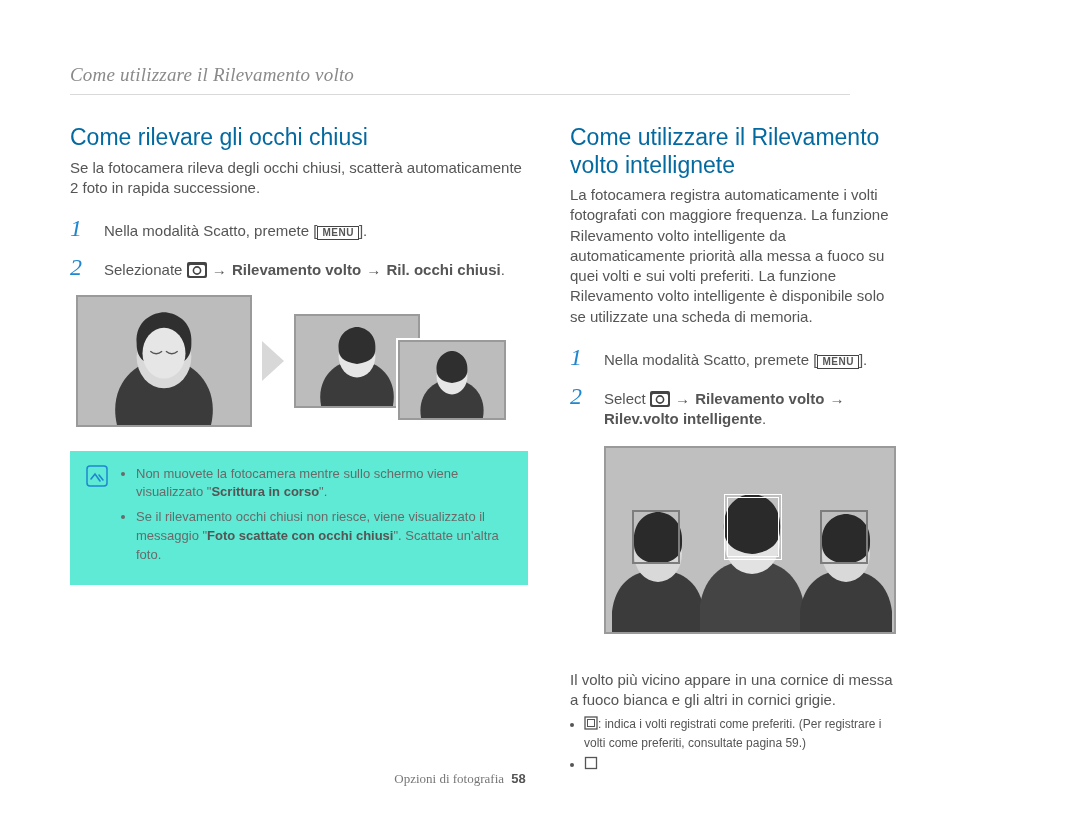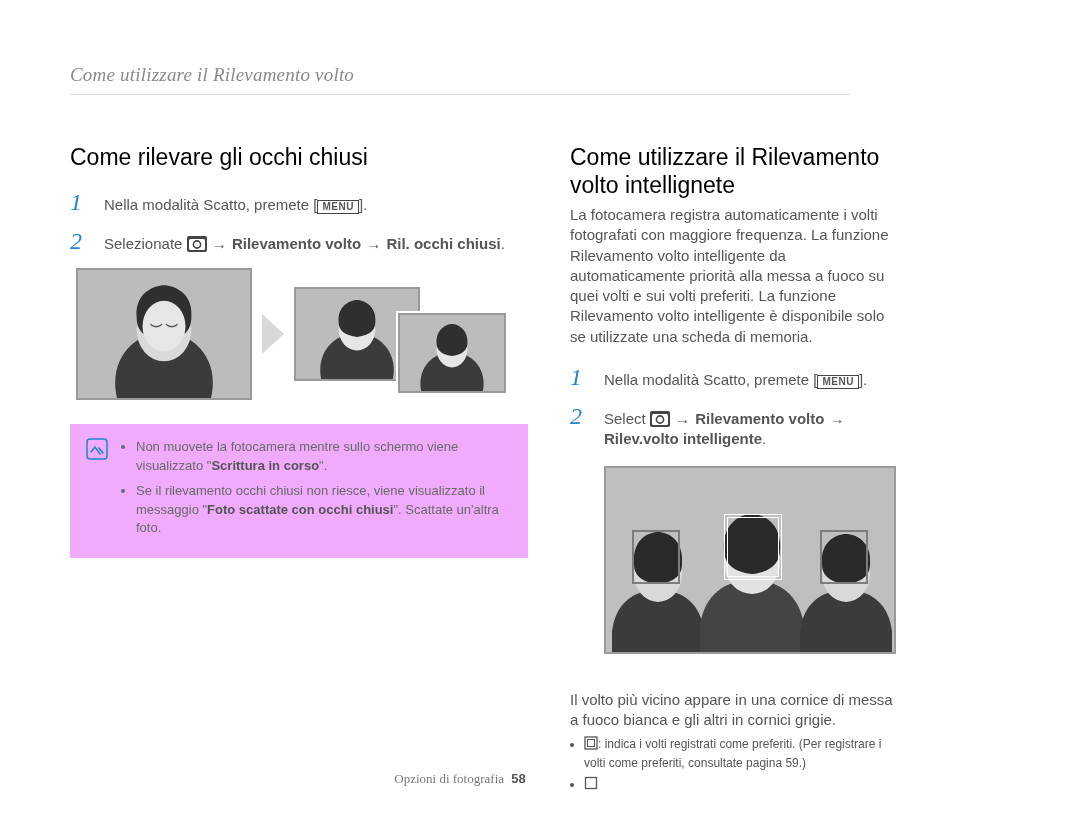--- a/index.html
+++ b/index.html
@@ -41,23 +41,23 @@
     top: 120px;
     left: 70px;
     right: 70px;
     bottom: 60px;
     display: flex;
     gap: 42px;
   }
   .col { flex: 1 1 0; }
   h2.section-title {
     font-weight: 400;
-    color: #000000;
+    color: #0369a1;
     font-size: 23px;
-    margin: 24px 0 6px 0;
+    margin: 4px 0 6px 0;
     line-height: 1.2;
   }
   .bodytext {
     font-size: 15px;
     color: #555;
     line-height: 1.35;
   }
   ol.steps {
     list-style: none;
     padding: 0;
@@ -116,21 +116,21 @@
     background: #b7b7b7;
     box-sizing: border-box;
   }
   .frame.big { width: 176px; height: 132px; }
   .frame.mid { width: 126px; height: 94px; }
   .frame.small { width: 108px; height: 80px; position: relative; top: 26px; left: -22px; box-shadow: 0 0 0 2px #fff; }
   .small-pair { display: flex; }
   .tri-arrow svg { display: block; }
   .notebox {
     margin-top: 24px;
-    background: #f0abfc;
+    background: #5eead4;
     padding: 14px 14px 14px 16px;
     display: flex;
     gap: 14px;
     font-size: 13px;
     line-height: 1.45;
     color: #6a6a6a;
   }
   .note-icon {
     flex: 0 0 22px;
     display: flex;
@@ -191,20 +191,21 @@
 
 <div class="page">
 
   <div class="header">Come utilizzare il Rilevamento volto</div>
   <div class="header-rule"></div>
 
   <div class="columns">
 
     <div class="col">
       <h2 class="section-title">Come rilevare gli occhi chiusi</h2>
+      <div class="bodytext">Se la fotocamera rileva degli occhi chiusi, scatterà automaticamente 2 foto in rapida successione.</div>
 
       <ol class="steps">
         <li>
           <span class="step-num">1</span>
           <span class="step-body">
             <span>Nella modalità Scatto, premete [</span><span class="menu-box">MENU</span><span>].</span>
           </span>
         </li>
         <li>
           <span class="step-num">2</span>

